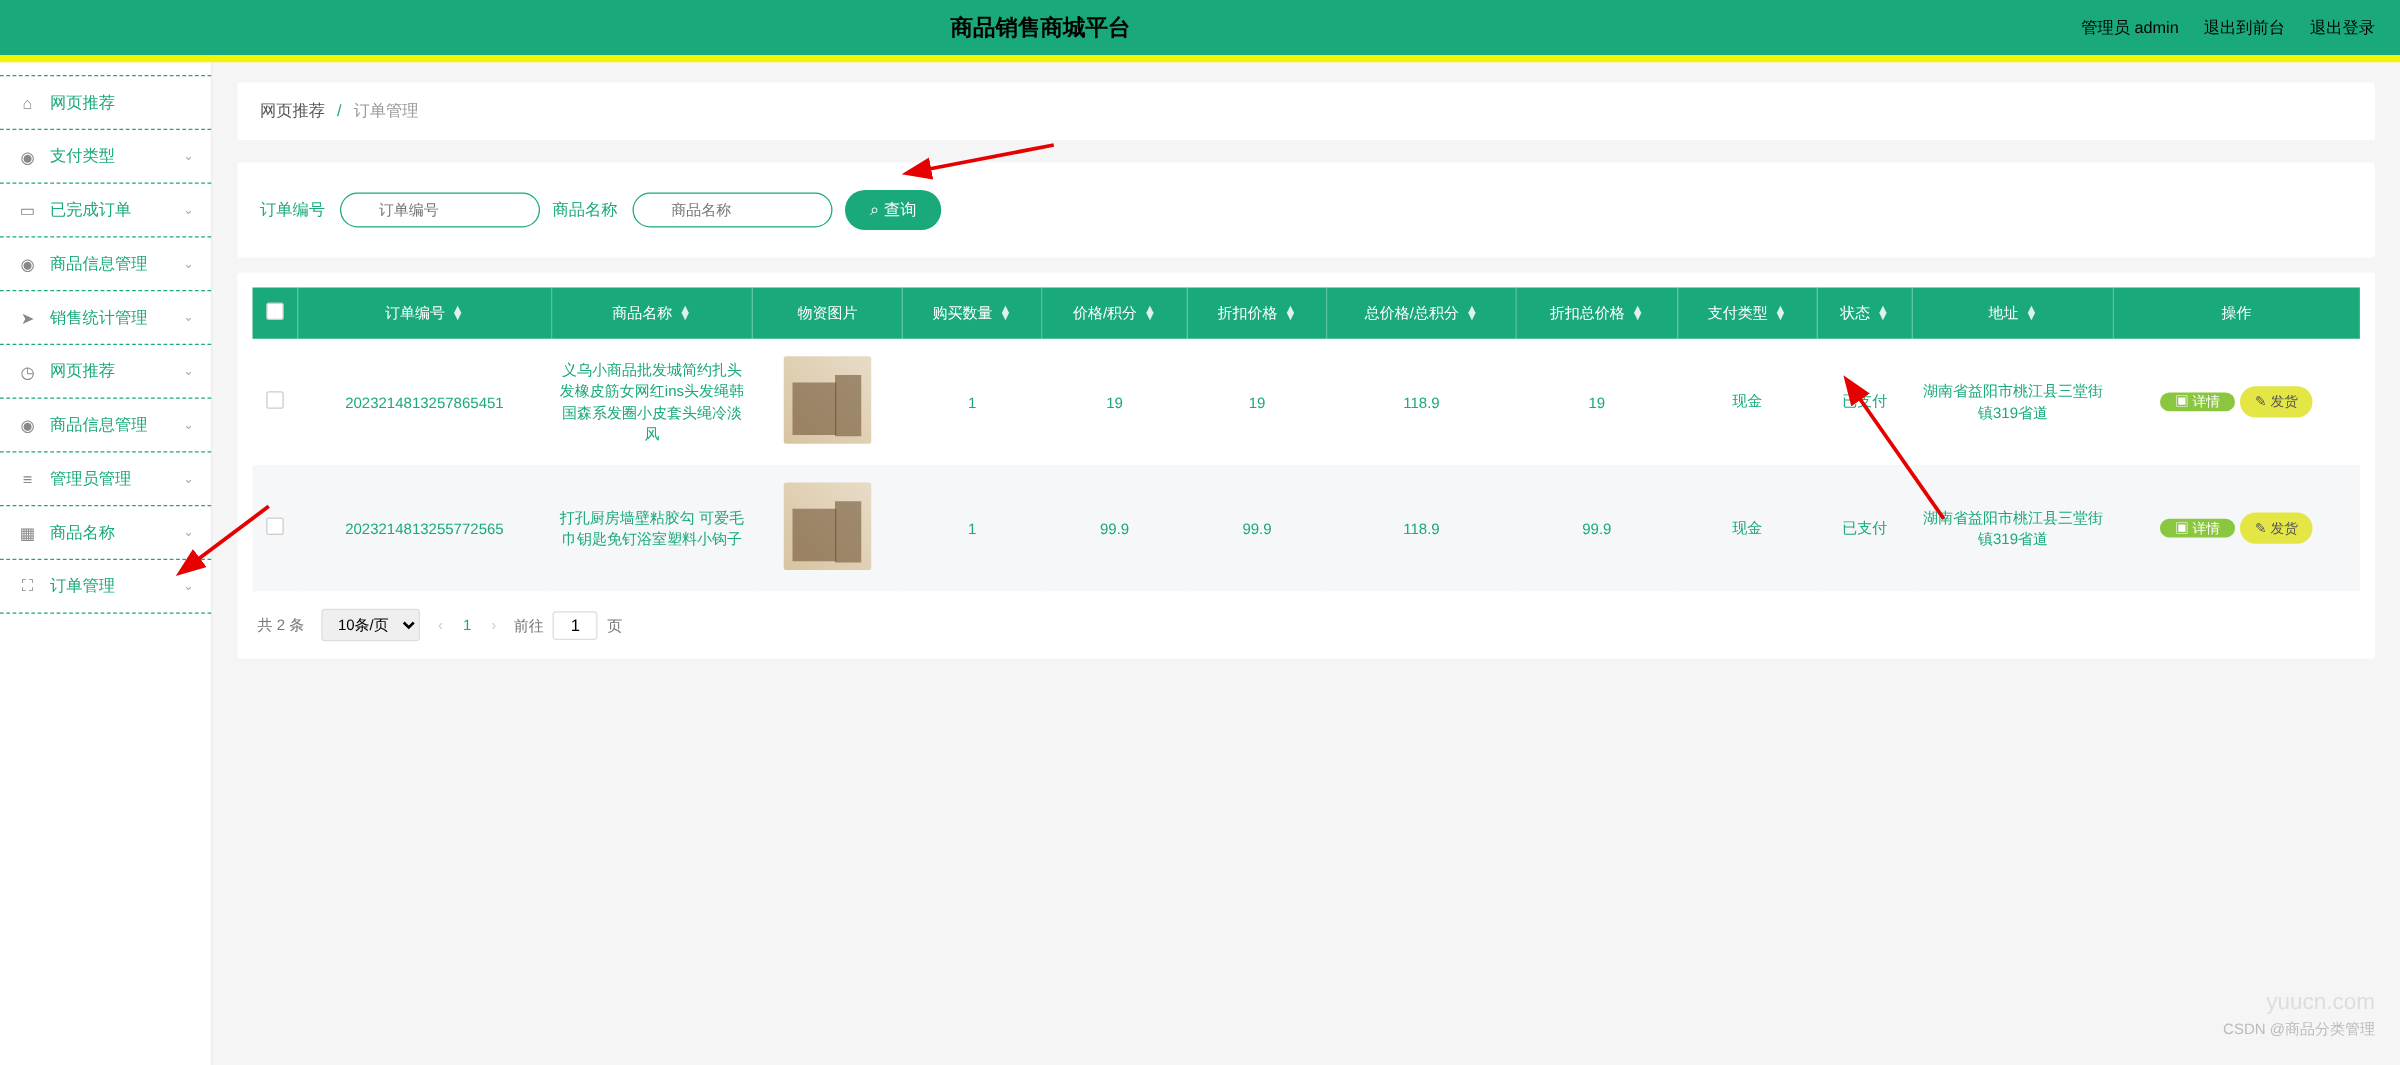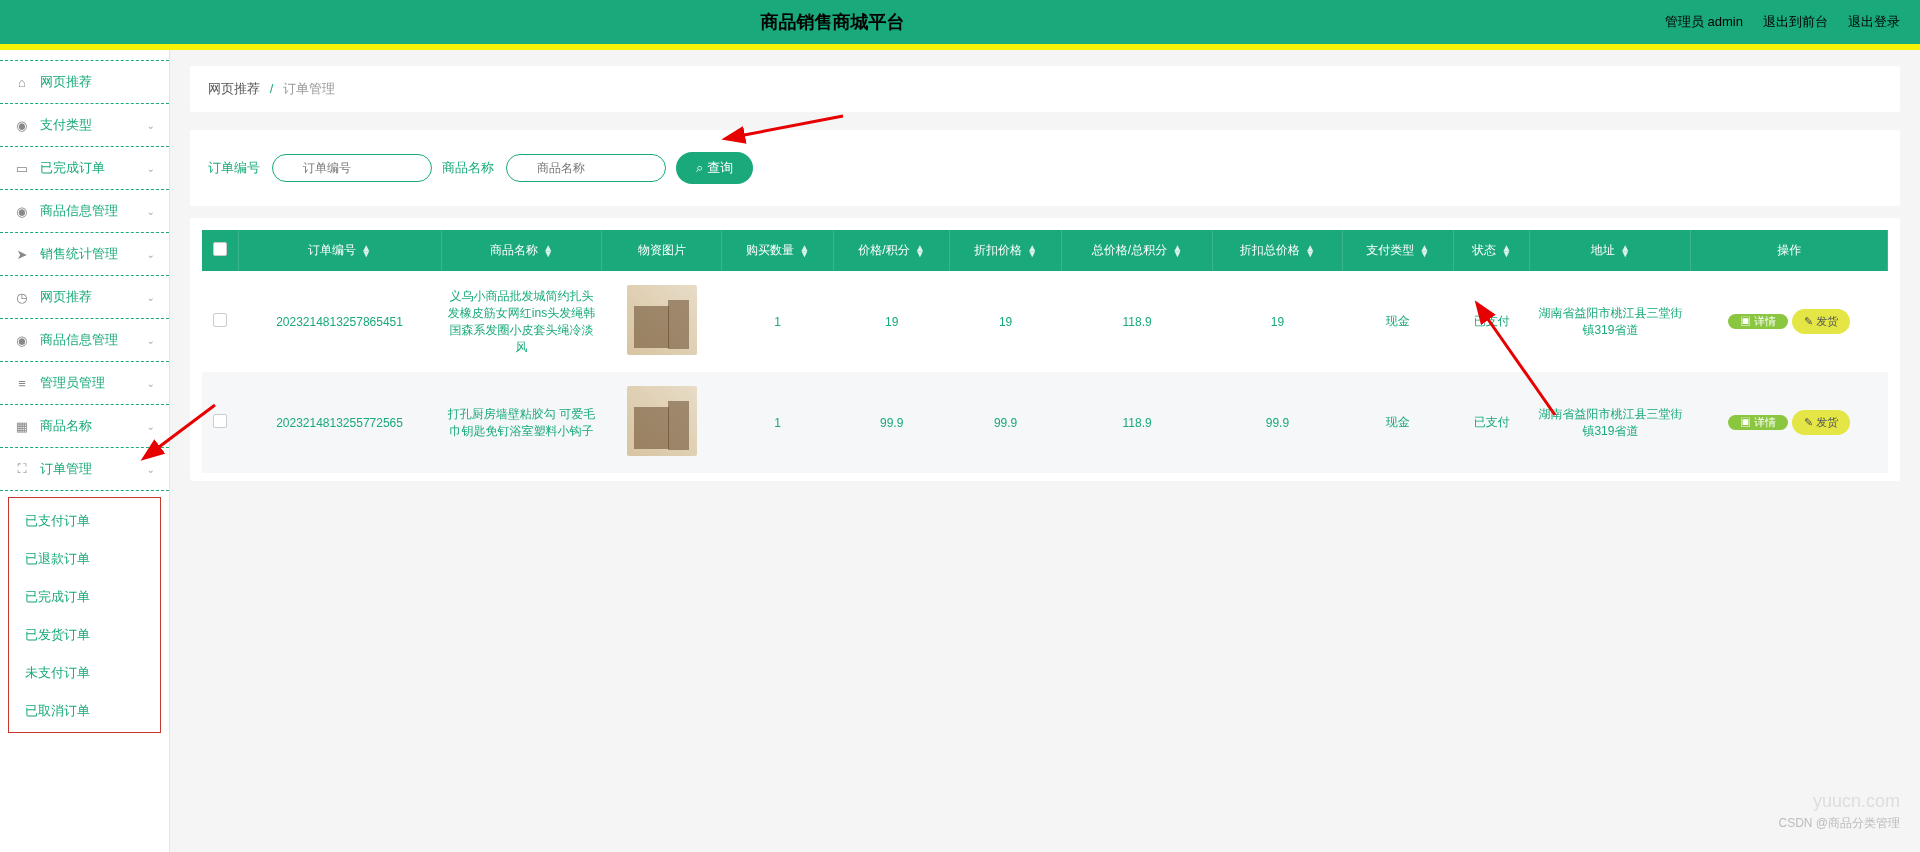--- a/index.html
+++ b/index.html
@@ -121,30 +121,20 @@
           <span class="menu-icon">▦</span>
           <span>商品名称</span>
           <span class="menu-chevron">⌄</span>
         </div>
         <div class="menu-item">
           <span class="menu-icon">⛶</span>
           <span>订单管理</span>
           <span class="menu-chevron">⌄</span>
         </div>
       </div>
-    <div class="submenu">
-      <div id="submenu-items">
-          <div class="submenu-item">已支付订单</div>
-          <div class="submenu-item">已退款订单</div>
-          <div class="submenu-item">已完成订单</div>
-          <div class="submenu-item">已发货订单</div>
-          <div class="submenu-item">未支付订单</div>
-          <div class="submenu-item">已取消订单</div>
-        </div>
-    </div>
   </div>
 
   <div class="content">
     <div class="breadcrumb">
       <span>网页推荐</span>
       <span class="sep">/</span>
       <span class="current">订单管理</span>
     </div>
 
     <div class="search-bar">
@@ -233,20 +223,34 @@
               <td>99.9</td>
               <td>118.9</td>
               <td>99.9</td>
               <td>现金</td>
               <td>已支付</td>
               <td style="max-width:110px;">湖南省益阳市桃江县三堂街镇319省道</td>
               <td><button class="btn-detail">▣ 详情</button><button class="btn-ship">✎ 发货</button></td>
             </tr>
           </tbody>
       </table>
+      <div class="pager">
+        <span>共 2 条</span>
+        <select><option>10条/页</option></select>
+        <div class="pager-nav">
+          <span class="pager-arrow">‹</span>
+          <span class="pager-page">1</span>
+          <span class="pager-arrow">›</span>
+        </div>
+        <div class="pager-jump">
+          <span>前往</span>
+          <input value="1" style="">
+          <span>页</span>
+        </div>
+      </div>
     </div>
   </div>
 </div>
 
 <div class="arrow" style="left:735px; top:108px;">
   <svg width="110" height="40">
       <defs>
         <marker id="ah1" markerWidth="10" markerHeight="10" refX="2" refY="3" orient="auto">
           <path d="M0,0 L0,6 L8,3 z" fill="#e60000"></path>
         </marker>

